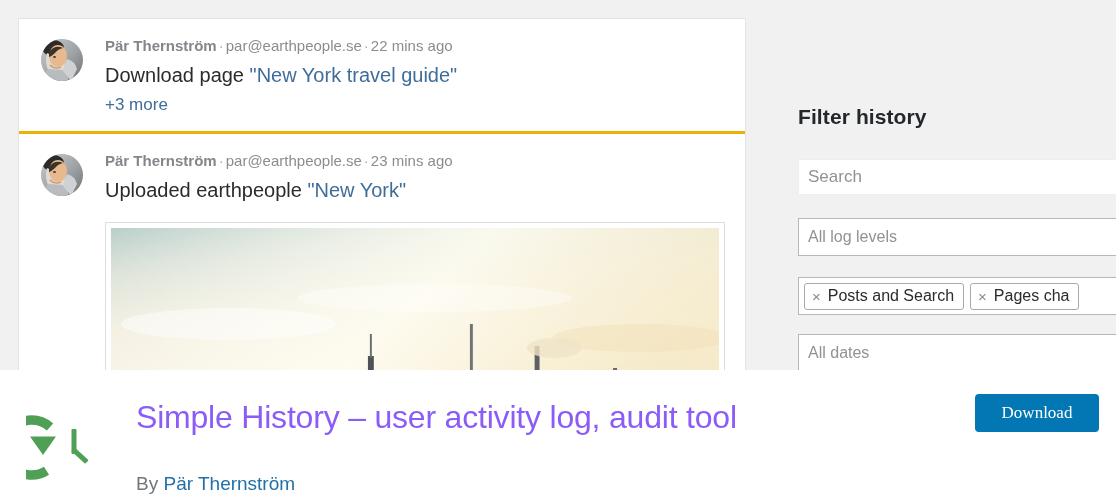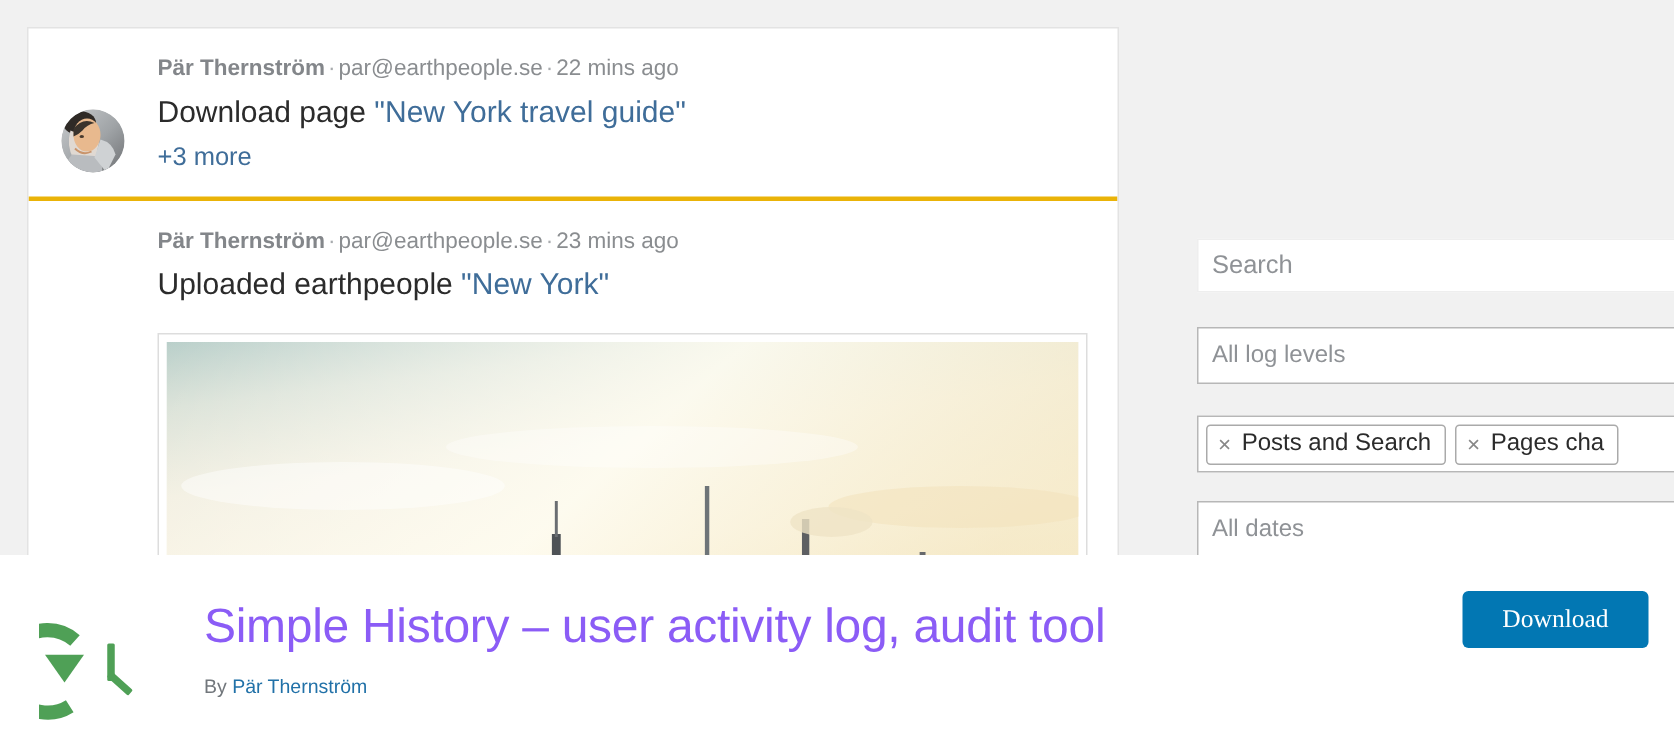--- a/index.html
+++ b/index.html
@@ -41,21 +41,21 @@
     border-bottom: none;
     overflow: hidden;
   }
 
   .entry {
     position: relative;
     padding: 16px 22px 16px 22px;
   }
   .entry + .entry { border-top: 3px solid #eab308; }
 
-  .entry-inner { display: flex; align-items: flex-end; }
+  .entry-inner { display: flex; align-items: flex-start; }
 
   .avatar {
     flex: 0 0 auto;
     width: 42px;
     height: 42px;
     border-radius: 50%;
     margin-right: 22px;
     margin-top: 4px;
     overflow: hidden;
     background: #b4b6b8;
@@ -215,22 +215,22 @@
     line-height: 42px;
     color: #8b5cf6;
     font-weight: 400;
     letter-spacing: -0.2px;
     white-space: nowrap;
   }
 
   .plugin-by {
     position: absolute;
     left: 136px;
-    top: 445px;
-    font-size: 13px;
+    top: 471px;
+    font-size: 19px;
     line-height: 26px;
     color: #72777c;
     white-space: nowrap;
   }
   .plugin-by .author { color: #2171a8; }
 
   .download-btn {
     position: absolute;
     left: 975px;
     top: 394px;
@@ -379,20 +379,21 @@
                 <rect x="466" y="204" width="34" height="16" fill="#a7aaa6" opacity="0.75"></rect>
                 <rect x="540" y="200" width="40" height="20" fill="#bfc0b8" opacity="0.7"></rect>
               </svg>
             </div>
           </div>
         </div>
       </div>
     </div>
 
     <div class="filter-panel">
+      <div class="filter-title">Filter history</div>
 
       <div class="field field-search">
         <span class="field-text">Search</span>
       </div>
 
       <div class="field field-loglevels">
         <span class="field-text">All log levels</span>
       </div>
 
       <div class="field field-tags">

